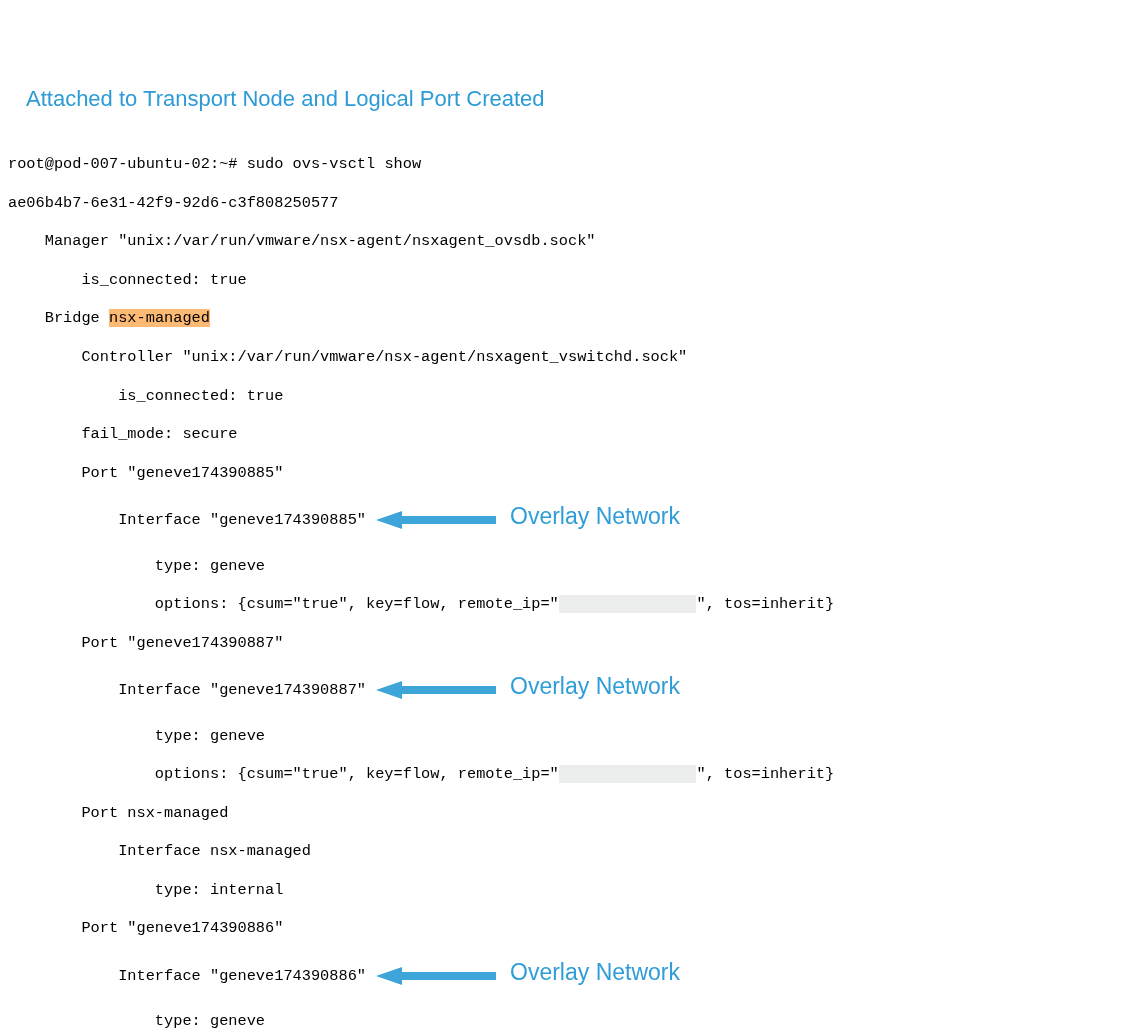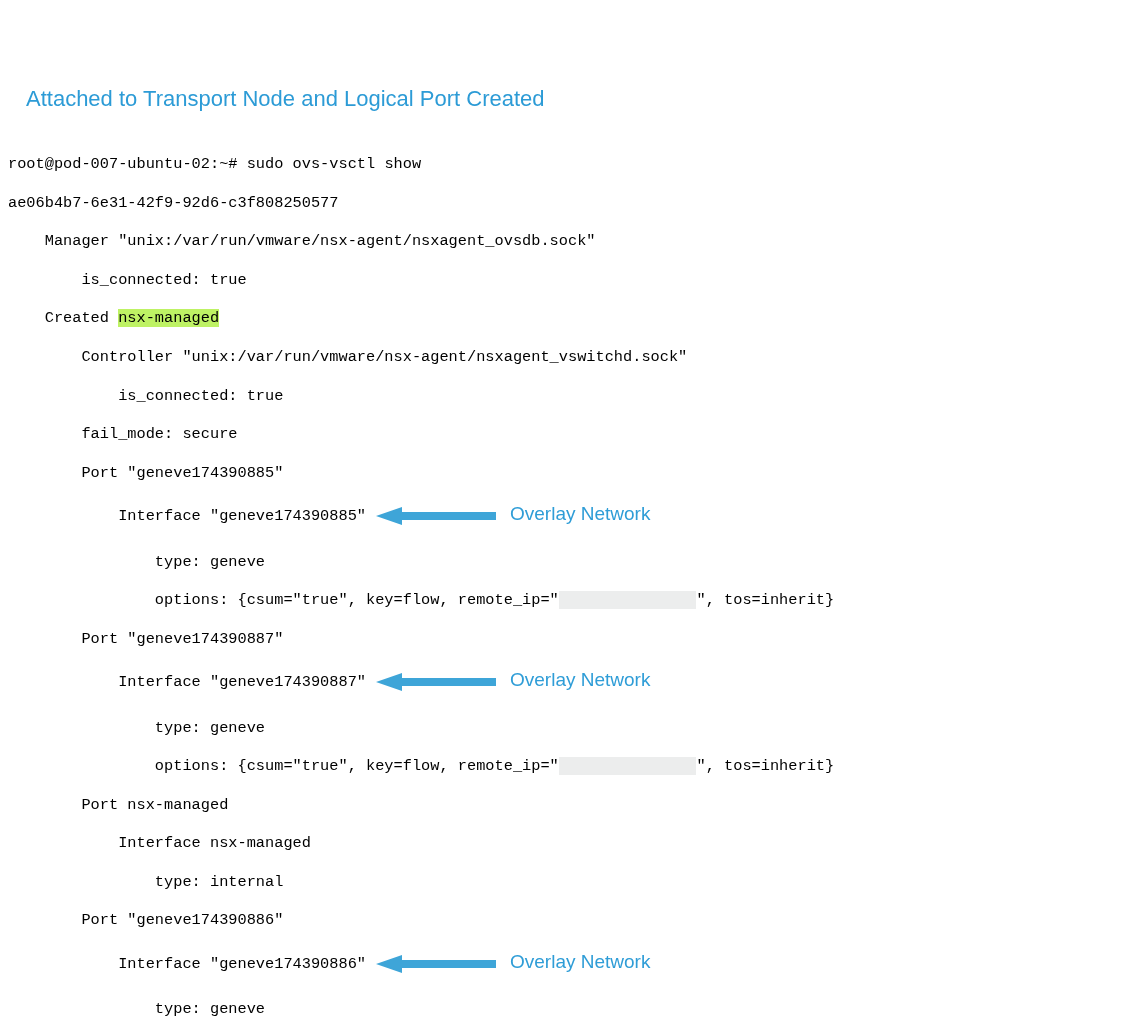--- a/index.html
+++ b/index.html
@@ -14,41 +14,41 @@
     width:1121px;
   }
   .title{
     font-family:Arial,Helvetica,sans-serif;
     font-size:22px;
     color:#2c9bd6;
     white-space:normal;
     margin:4px 0 4px 18px;
   }
   .line{display:block}
-  .hl-yellow{background:#bef264}
+  .hl-yellow{background:#fdba74}
   .blur{background:#eceded;color:#eceded}
   .ann{
     font-family:Arial,Helvetica,sans-serif;
     color:#2f9dd7;
-    font-size:19px;
+    font-size:23px;
   }
   .arrow-blue{display:inline-block;vertical-align:-7px;margin:0 14px 0 10px}
 </style>
 </head>
 <body>
 
 
 
 <div class="title">Attached to Transport Node and Logical Port Created</div>
 
 <span class="line"><span>root@pod-007-ubuntu-02:~#</span> <span>sudo ovs-vsctl show</span></span>
 <span class="line">ae06b4b7-6e31-42f9-92d6-c3f808250577</span>
 <span class="line">    Manager "unix:/var/run/vmware/nsx-agent/nsxagent_ovsdb.sock"</span>
 <span class="line">        is_connected: true</span>
-<span class="line"><span>    Created </span><span class="hl-yellow">nsx-managed</span></span>
+<span class="line"><span>    Bridge </span><span class="hl-yellow">nsx-managed</span></span>
 <span class="line">        Controller "unix:/var/run/vmware/nsx-agent/nsxagent_vswitchd.sock"</span>
 <span class="line">            is_connected: true</span>
 <span class="line">        fail_mode: secure</span>
 <span class="line">        Port "geneve174390885"</span>
 <span class="line"><span>            Interface "geneve174390885"</span><span class="arrow-blue"><svg width="120" height="22">
         <polygon points="0,11 26,2 26,7 120,7 120,15 26,15 26,20" fill="#3ea5d8"></polygon>
       </svg></span><span class="ann">Overlay Network</span></span>
 <span class="line">                type: geneve</span>
 <span class="line"><span>                options: {csum="true", key=flow, remote_ip="</span><span class="blur">               </span><span>", tos=inherit}</span></span>
 <span class="line">        Port "geneve174390887"</span>

